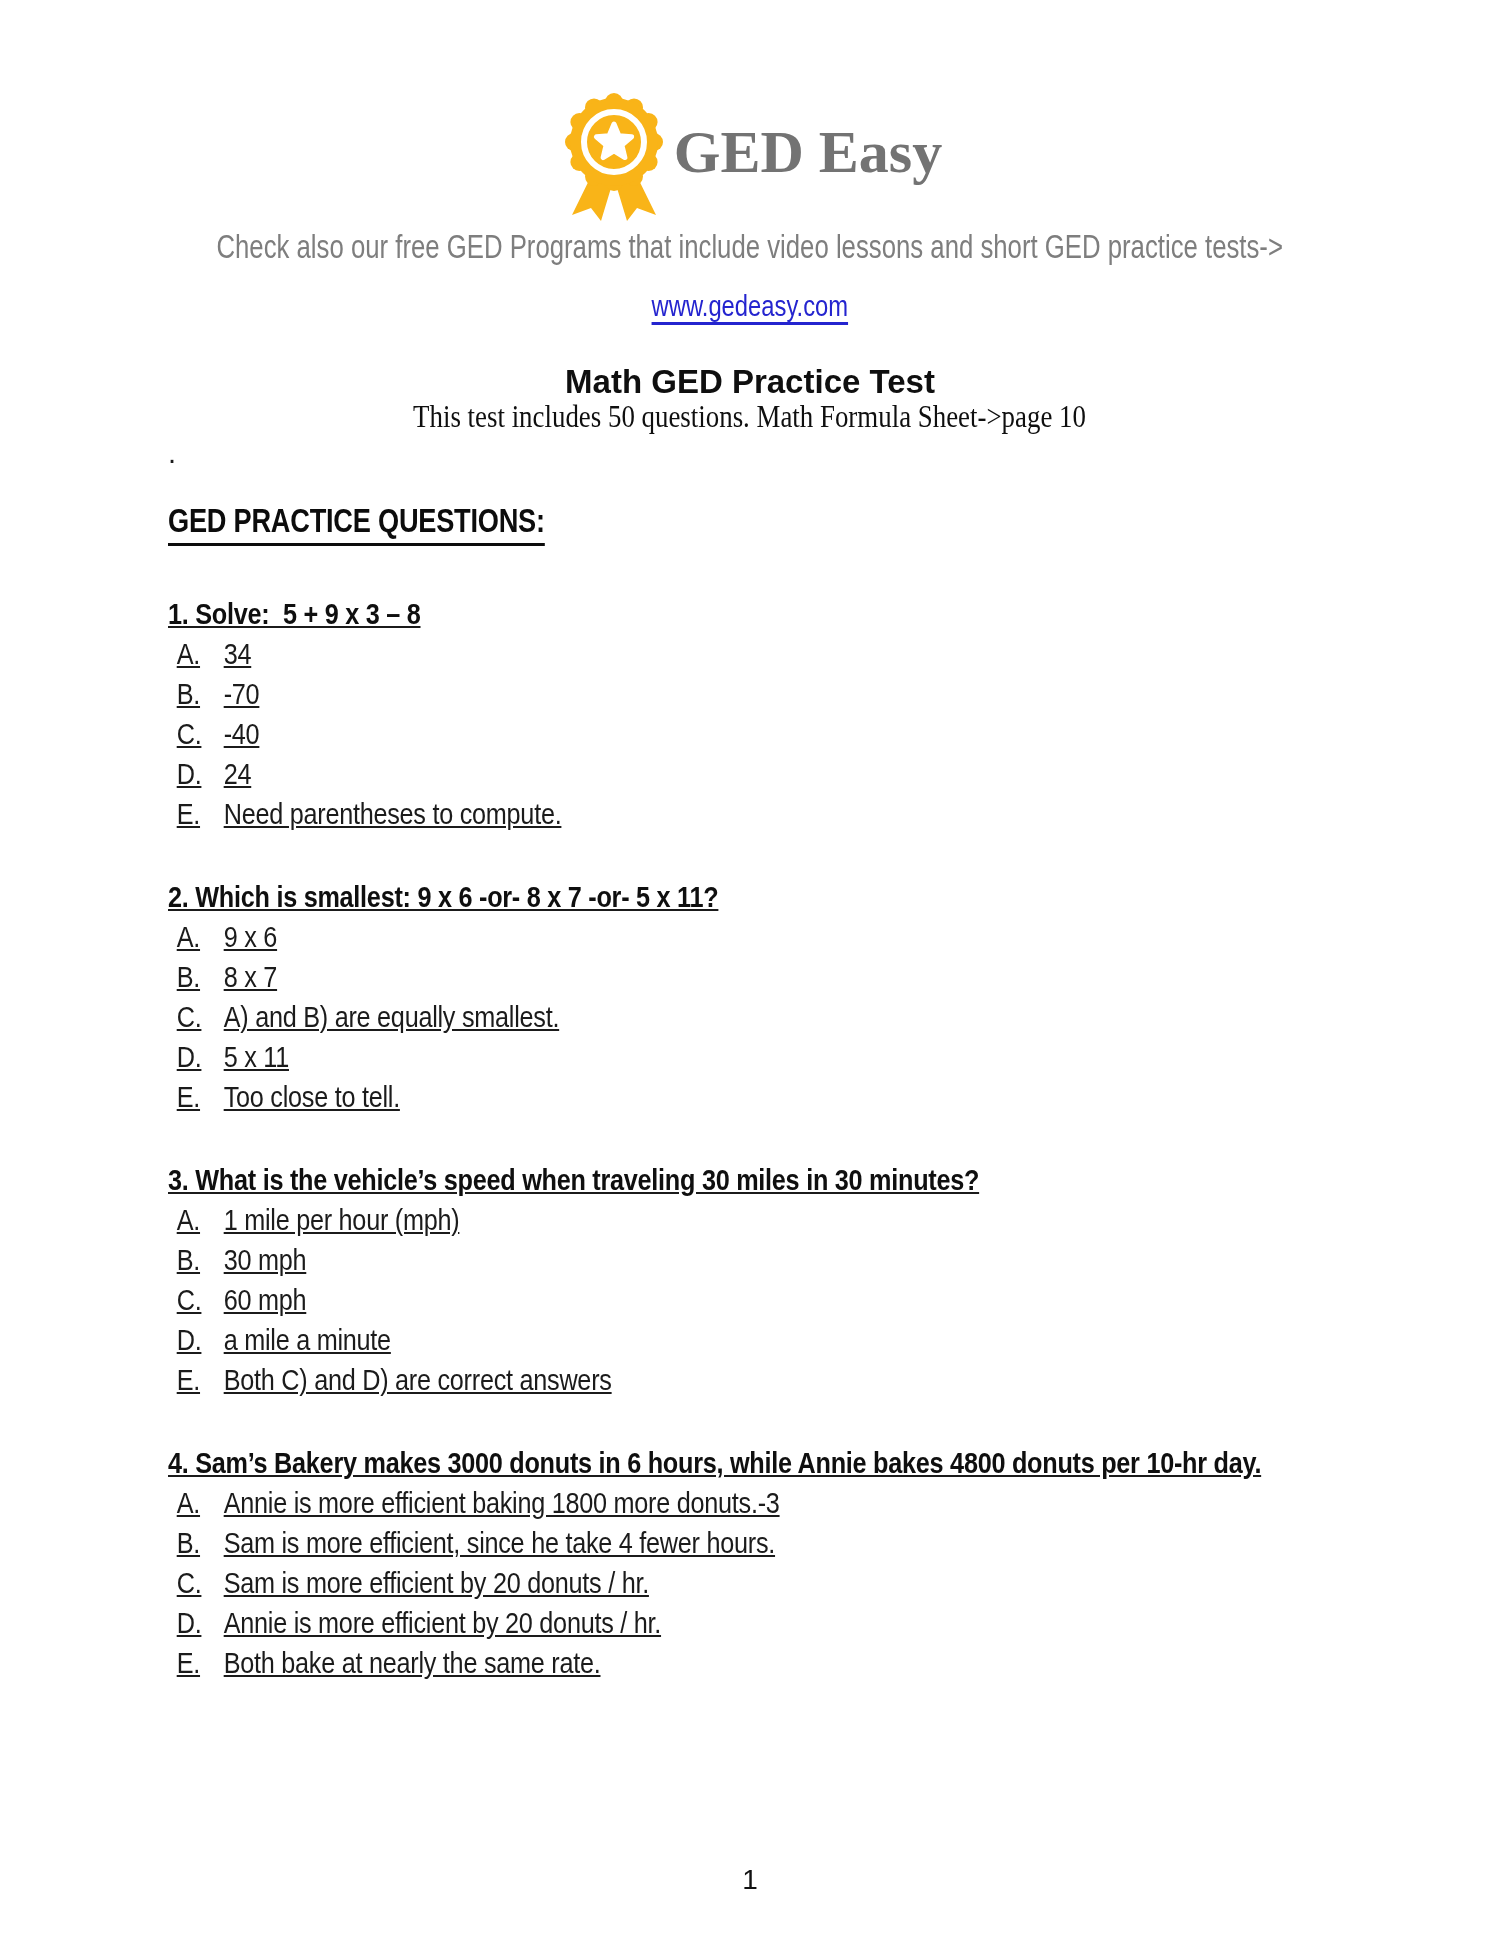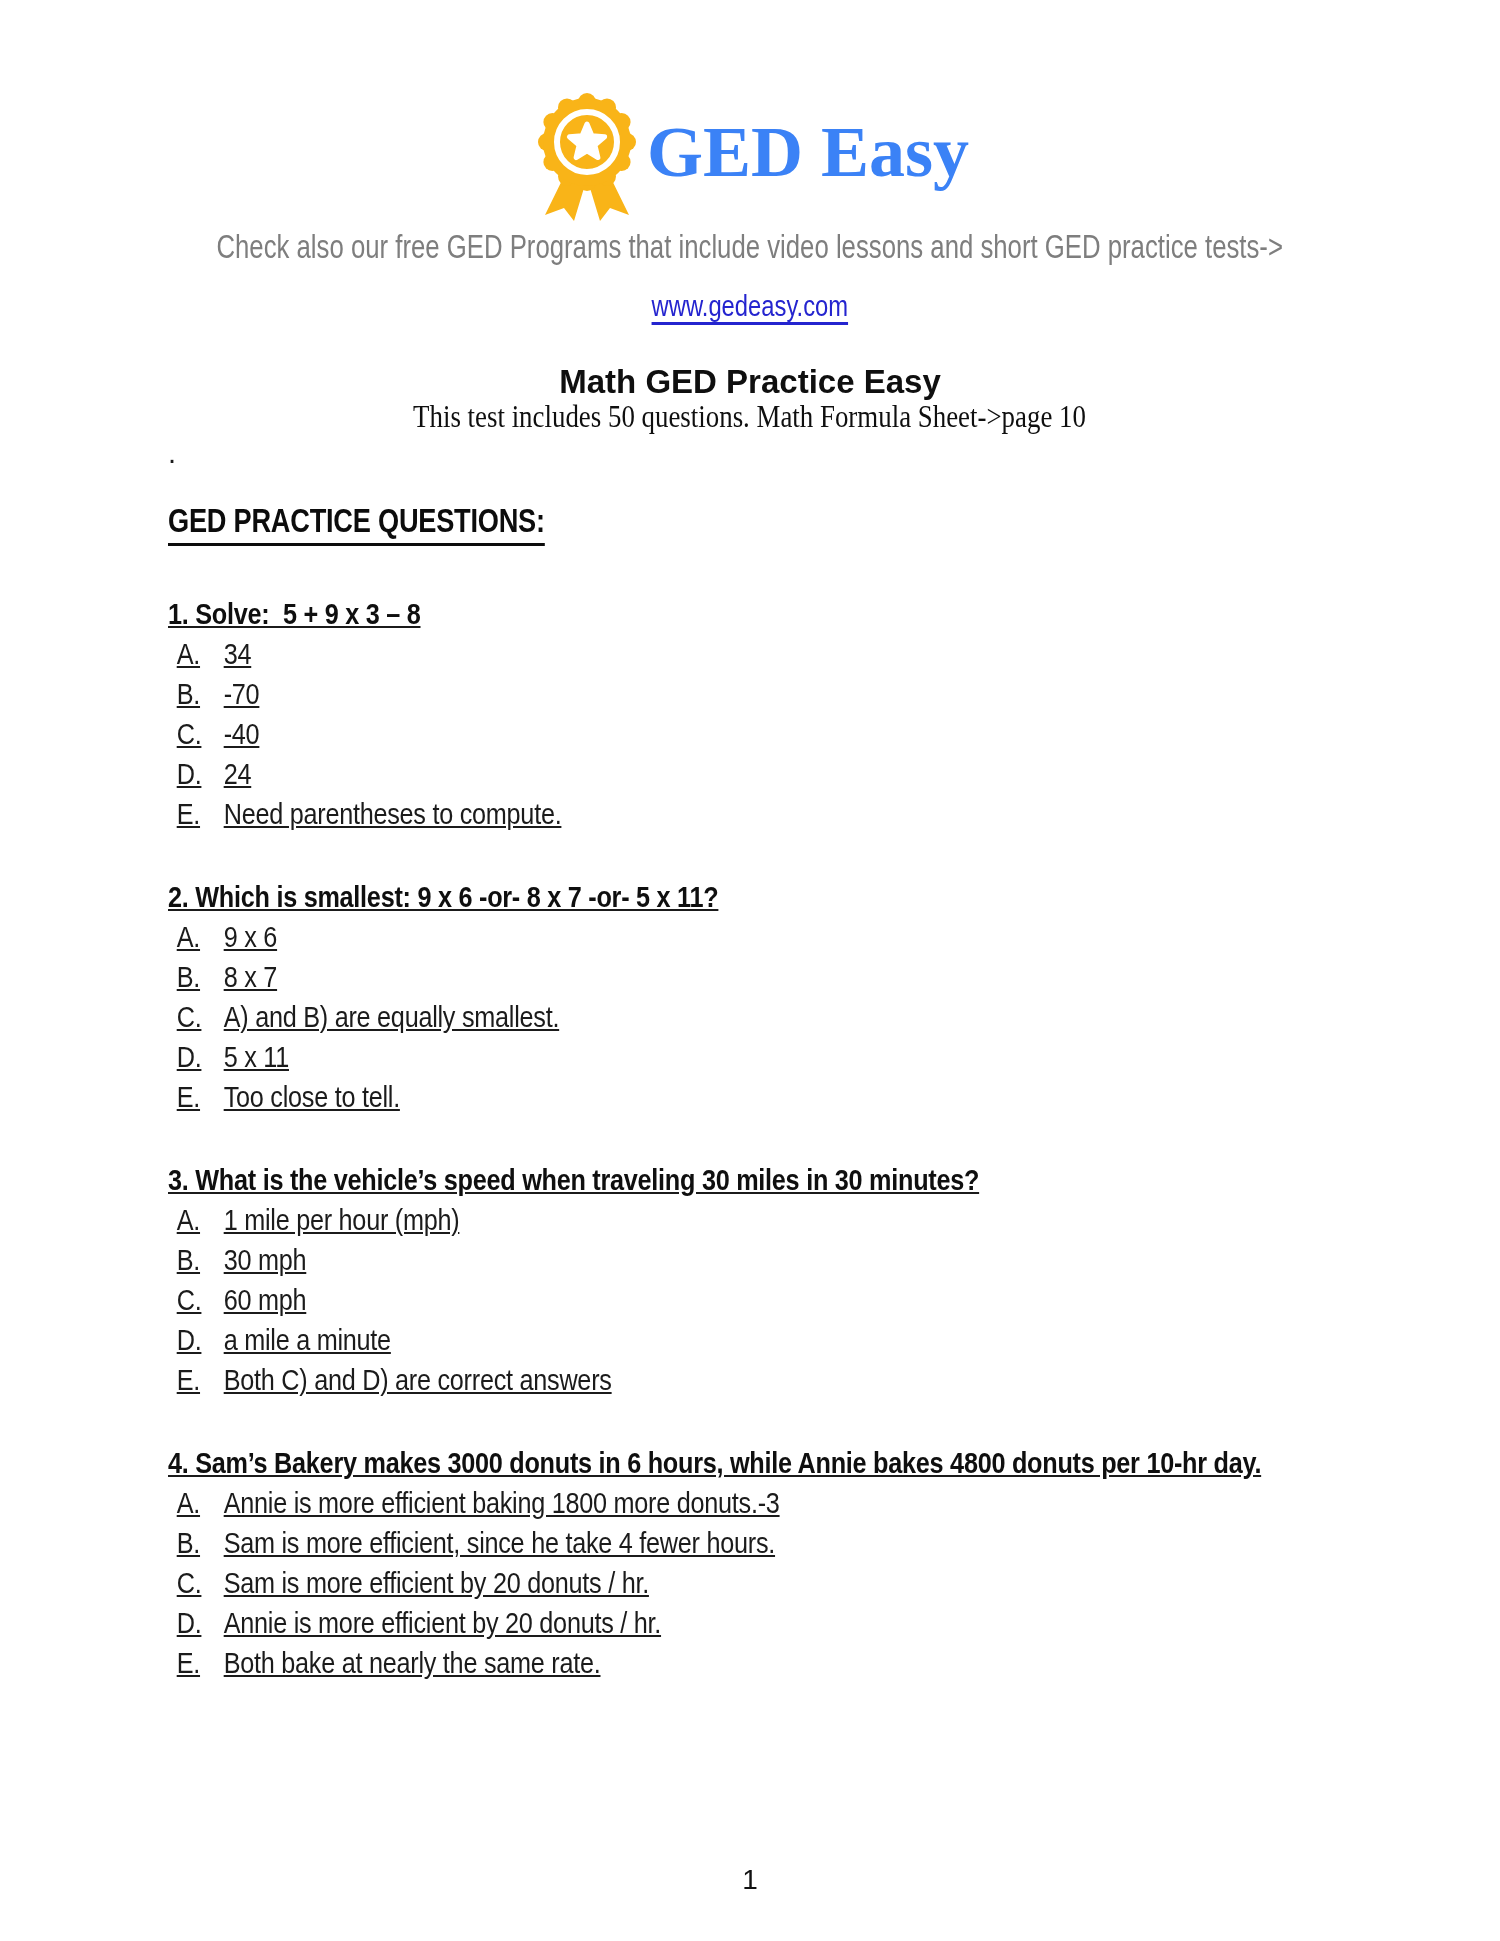--- a/index.html
+++ b/index.html
@@ -15,23 +15,23 @@
     overflow: hidden;
   }
 
   
   .brand { text-align: center; padding-top: 82px; }
   .logo-row { display: flex; align-items: center; justify-content: center; height: 140px; }
   .badge { width: 112px; height: 140px; flex: 0 0 auto; }
   .wordmark {
     font-family: "Liberation Serif", serif;
     font-weight: bold;
-    font-size: 72px;
+    font-size: 60px;
     line-height: 1;
-    color: #3b82f6;
+    color: #737373;
     margin-left: 4px;
   }
   .tagline { margin-top: 6px; font-size: 33px; color: #7E7E7E; }
   .tagline .scale {
     display: inline-block;
     transform: scaleX(0.78);
     transform-origin: center;
     white-space: nowrap;
   }
   .link-row { margin-top: 24px; font-size: 29px; }
@@ -139,21 +139,21 @@
       </svg>
       <span class="wordmark">GED Easy</span>
     </div>
     <p class="tagline"><span class="scale">Check also our free GED Programs that include video lessons and short GED practice tests-&gt;</span></p>
     <div class="link-row">
       <a class="site-link">www.gedeasy.com</a>
     </div>
   </header>
 
   <section class="title-block">
-    <h1>Math GED Practice Easy</h1>
+    <h1>Math GED Practice Test</h1>
     <p class="title-line"><span class="scale">This test includes 50 questions. Math Formula Sheet-&gt;page 10</span></p>
   </section>
 
   <div class="stray-dot">.</div>
 
   <h2 class="section-heading"><span class="scale">GED PRACTICE QUESTIONS:</span></h2>
 
   <section class="questions" id="questions">
   <article class="question">
     <h3 class="q-prompt">1. Solve:&nbsp; 5 + 9 x 3 – 8</h3>

